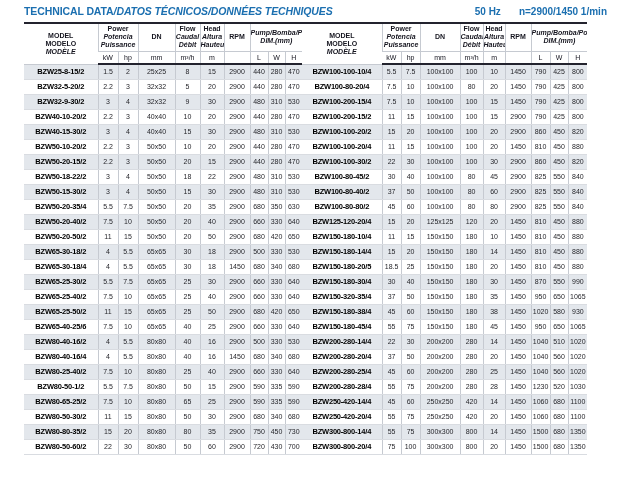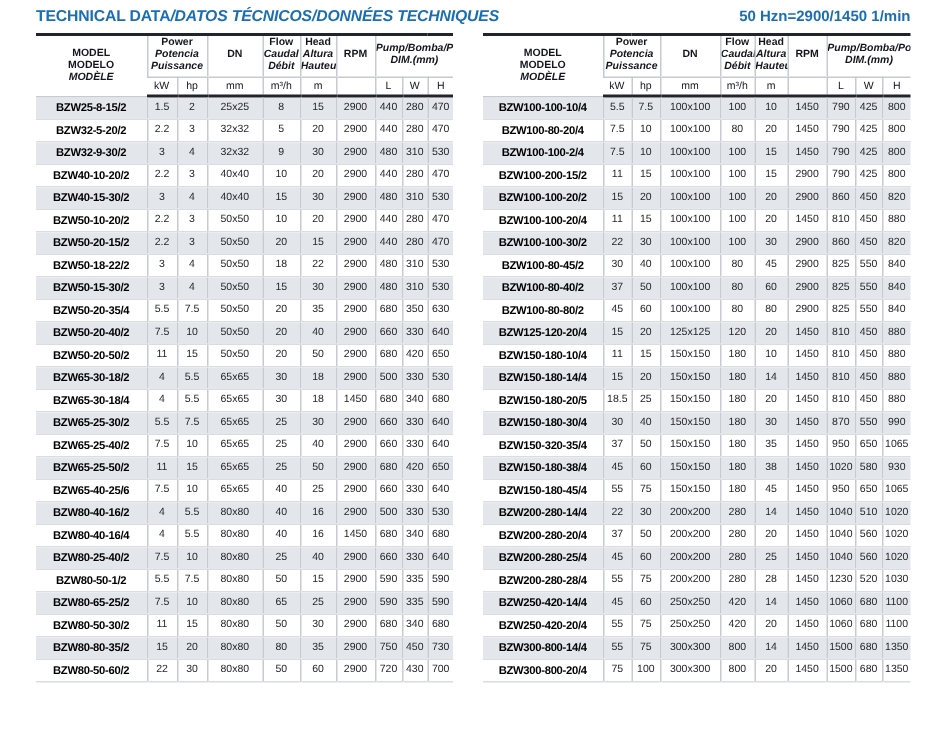--- a/index.html
+++ b/index.html
@@ -16,24 +16,24 @@
     display: flex; justify-content: space-between; align-items: baseline;
     height: 15px;
   }
   .title {
     font-size: 10.5px; font-weight: bold; color: #1b6fb0; letter-spacing: -0.1px;
     white-space: nowrap;
   }
   .it { font-style: italic; }
   .freq {
     font-size: 10px; font-weight: bold; color: #1b6fb0;
-    display: flex; gap: 0; white-space: nowrap; margin-left: 40px;
-  }
-
-  .tables { display: flex; gap: 20px; margin-top: 2px; }
+    display: flex; gap: 18px; white-space: nowrap; margin-left: 40px;
+  }
+
+  .tables { display: flex; margin-top: 2px; }
 
   table.spec {
     border-collapse: collapse; table-layout: fixed;
     border-top: 2px solid #23232e;
     border-bottom: 1px solid #23232e;
   }
   table.left-table  { width: 278px; }
   table.right-table { width: 285px; }
 
   th, td {
@@ -524,21 +524,21 @@
             <td>10</td>
             <td>100x100</td>
             <td>80</td>
             <td>20</td>
             <td>1450</td>
             <td>790</td>
             <td>425</td>
             <td>800</td>
           </tr>
           <tr>
-            <td class="model">BZW100-100-2/4</td>
+            <td class="model">BZW100-200-15/4</td>
             <td>7.5</td>
             <td>10</td>
             <td>100x100</td>
             <td>100</td>
             <td>15</td>
             <td>1450</td>
             <td>790</td>
             <td>425</td>
             <td>800</td>
           </tr>

